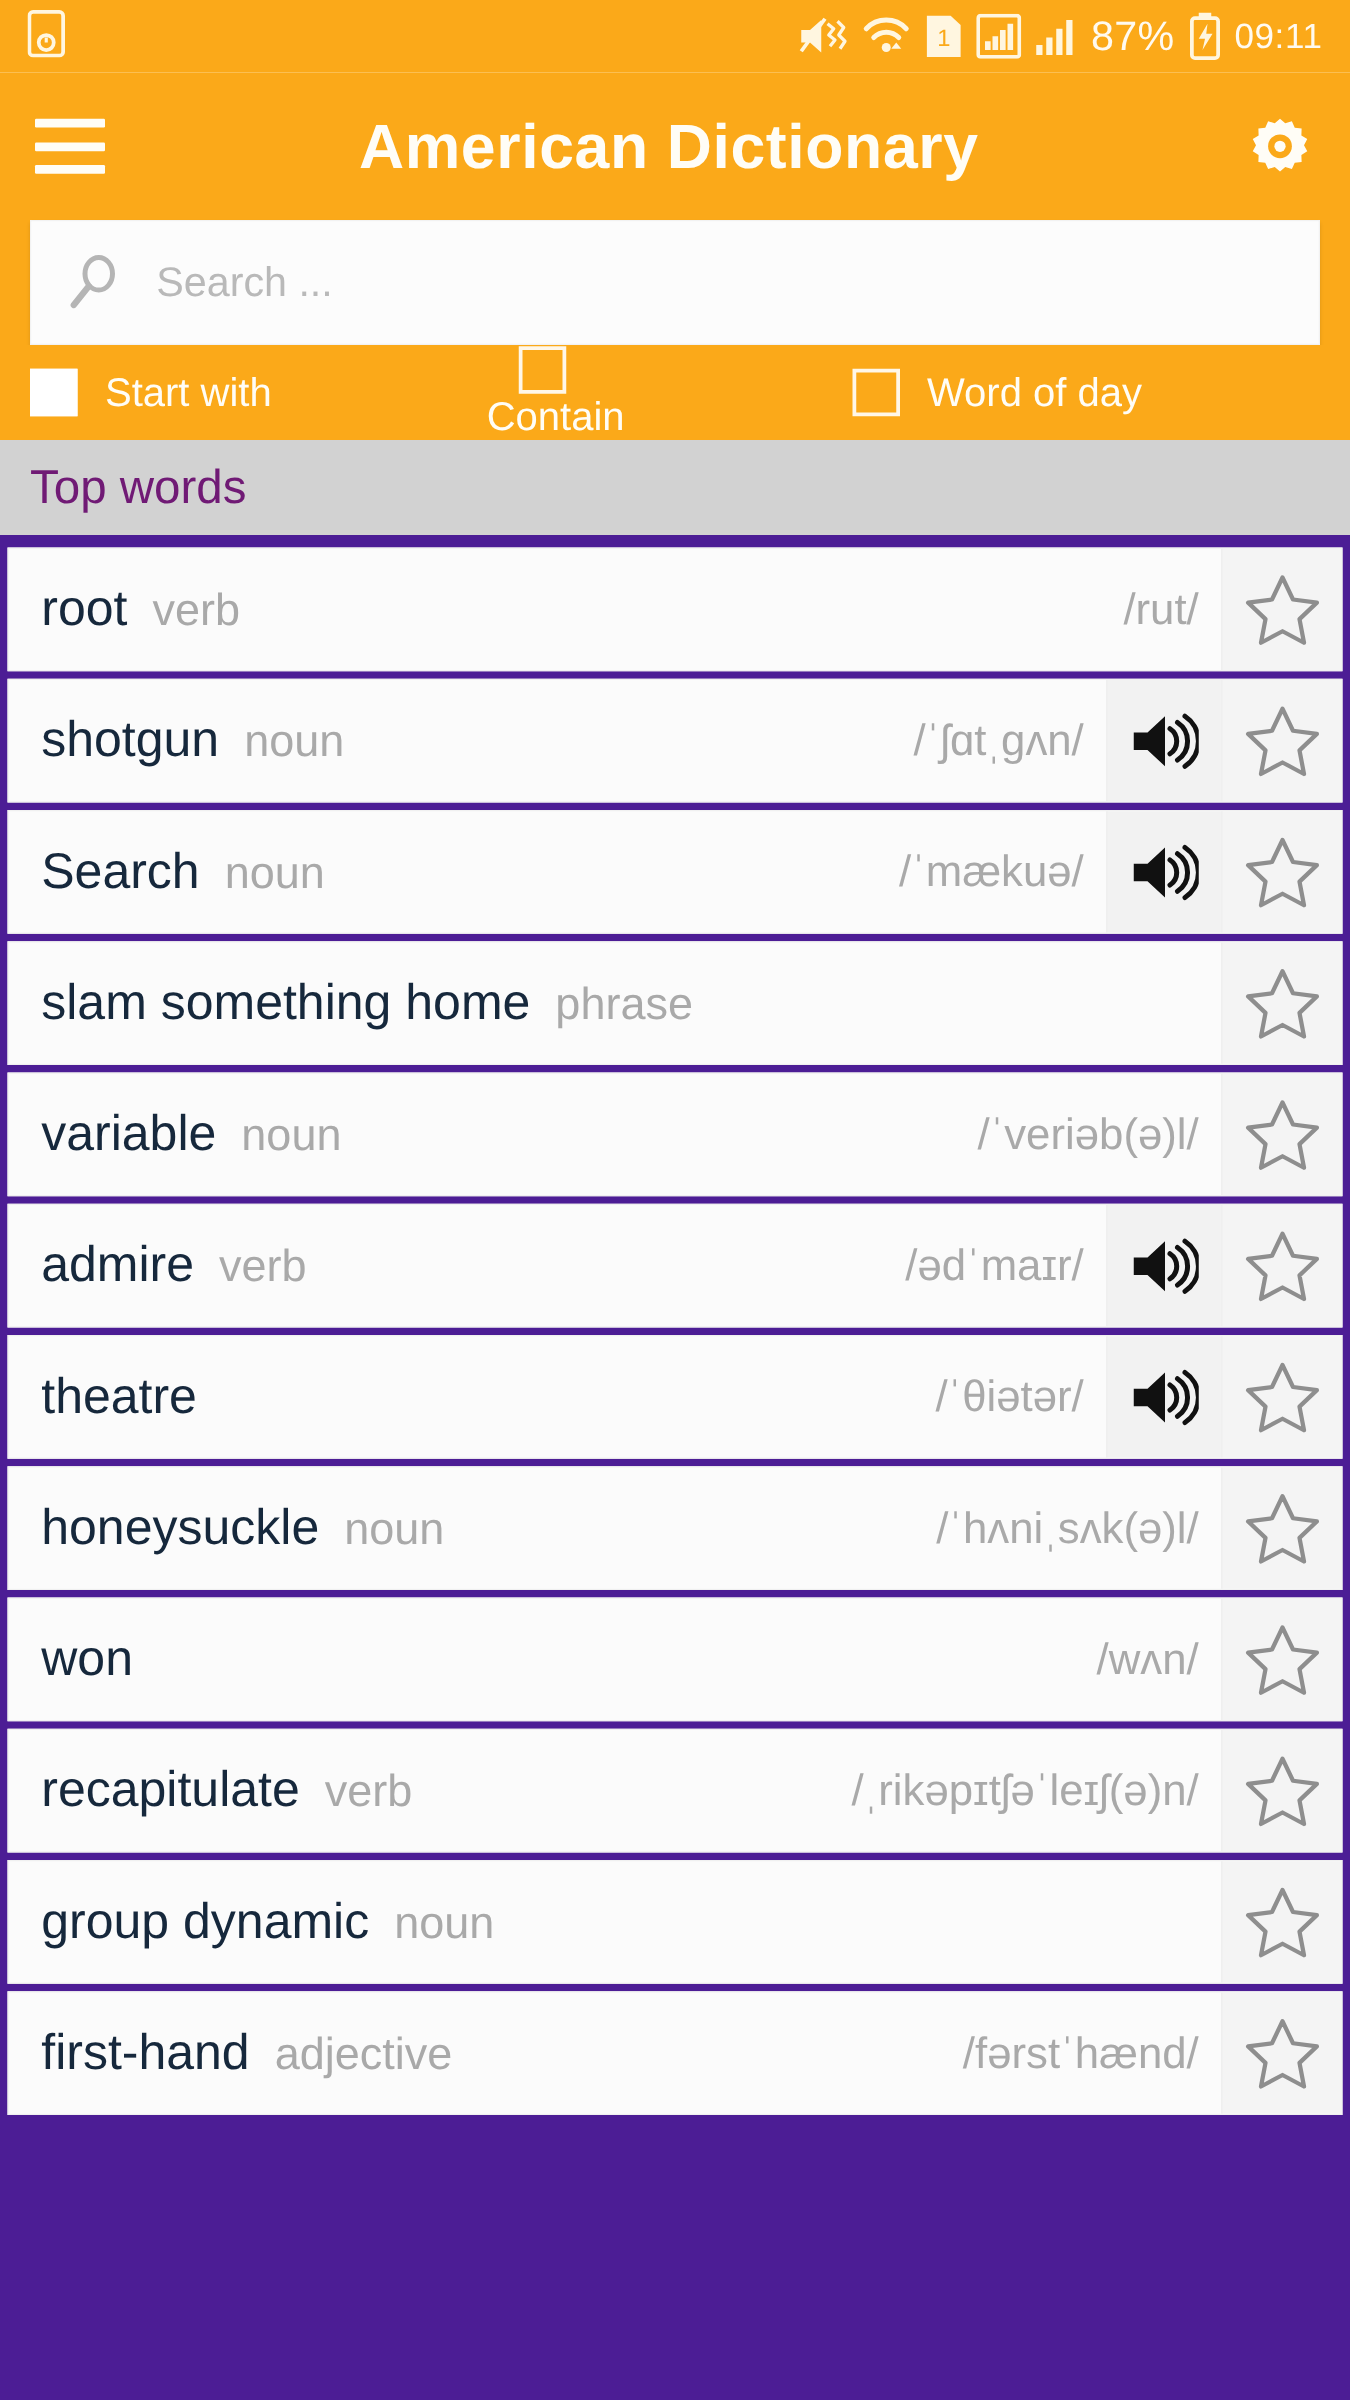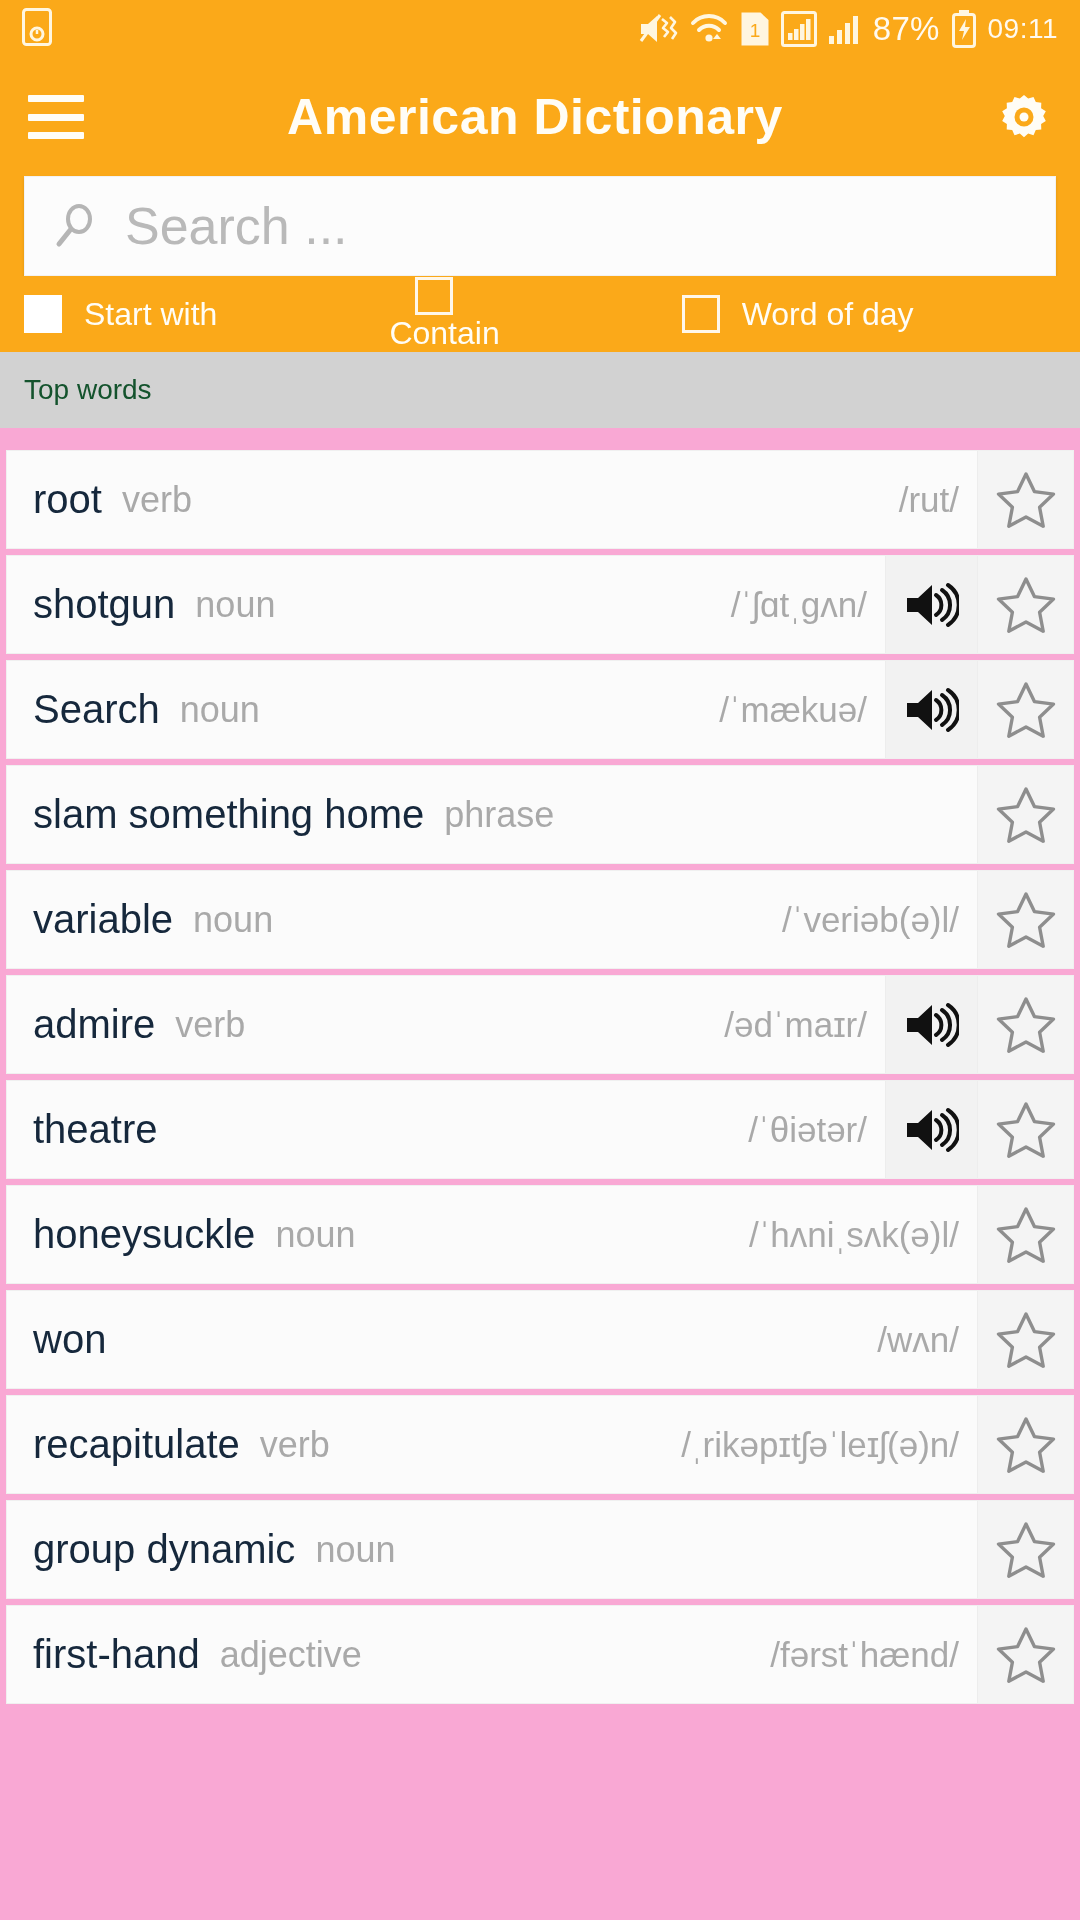--- a/index.html
+++ b/index.html
@@ -61,21 +61,21 @@
     height: 100px;
     display: flex; align-items: center;
     padding: 0 26px;
     box-shadow: 0 2px 3px rgba(0,0,0,.13);
     border: 1px solid #f2f2f2;
   }
   .search-icon { width: 52px; height: 52px; flex: 0 0 auto; display:flex; align-items:center; justify-content:center;}
   .search-input {
     border: 0; outline: 0; background: transparent;
     font-family: "Liberation Sans", sans-serif;
-    font-size: 52px; color: #404040;
+    font-size: 33px; color: #404040;
     margin-left: 22px; flex: 1; height: 100%;
   }
   .search-input::placeholder { color: #b9b9b9; }
 
   
   .optionrow {
     background: #FBA919;
     height: 76px;
     display: flex; align-items: center;
     padding: 0 24px;
@@ -95,24 +95,24 @@
   .opt-contain { margin-right: 182px; flex-direction: column; }
 
   
   .section-header {
     background: #d2d2d2;
     height: 76px;
     display: flex; align-items: center;
     padding: 0 24px;
     flex: 0 0 auto;
   }
-  .section-header .t { font-size: 28px; color: #14532d; }
-
-  
-  .list { flex: 1 1 auto; overflow: hidden; background: #f9a8d4; padding-top: 22px; }
+  .section-header .t { font-size: 38px; color: #701a75; }
+
+  
+  .list { flex: 1 1 auto; overflow: hidden; background: #4c1d95; padding-top: 10px; }
   .row {
     height: 99px;
     margin: 0 6px 6px 6px;
     background: #fbfbfb;
     border: 1px solid #f0f0f0;
     display: flex; align-items: stretch;
     cursor: pointer;
   }
   .row-main {
     flex: 1 1 auto;

